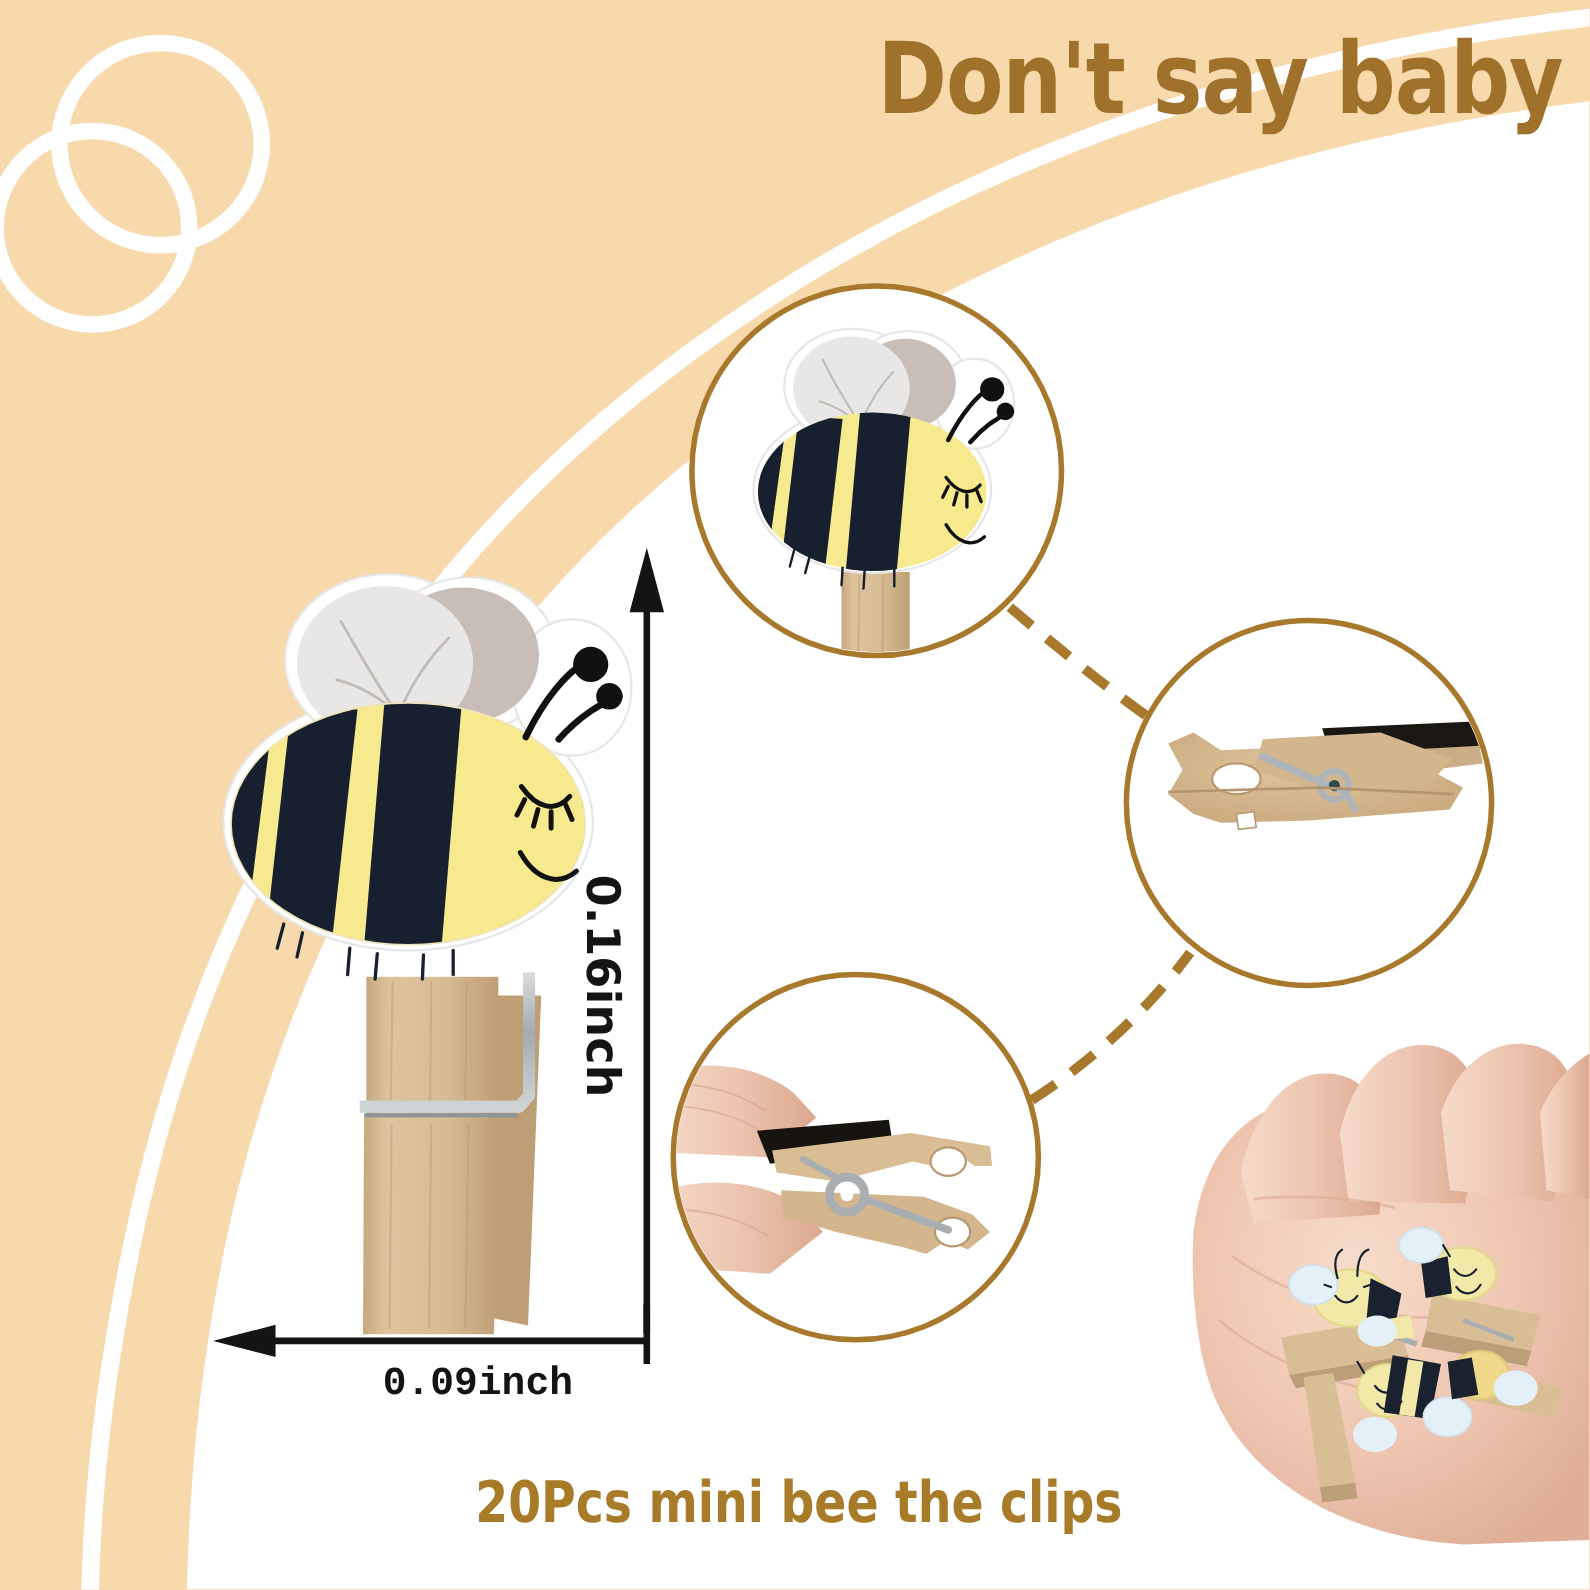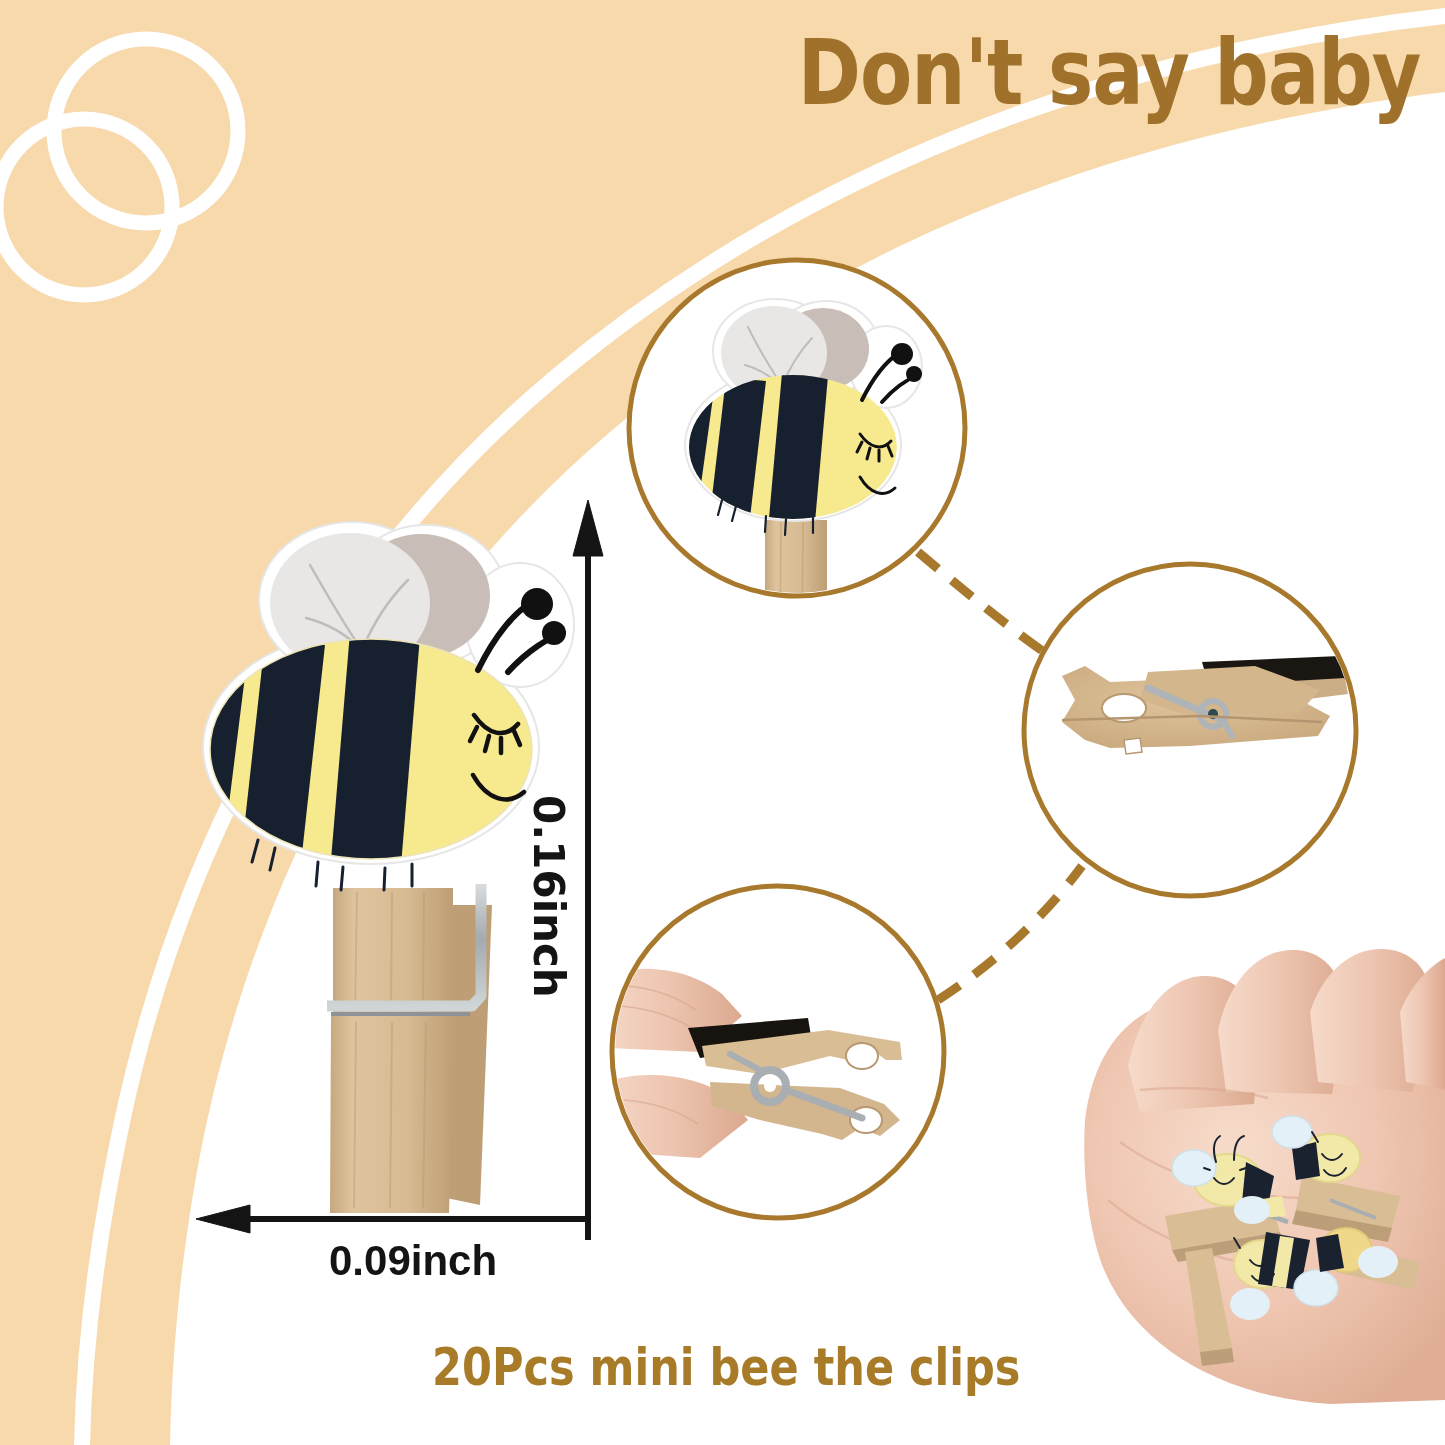--- a/index.html
+++ b/index.html
@@ -48,26 +48,26 @@
     font-size:42px;
     font-weight:bold;
     color:#141414;
     white-space:nowrap;
     transform:rotate(90deg);
     transform-origin:left top;
     font-family:"DejaVu Sans","Liberation Sans", sans-serif;
   }
   #dim-h-label {
     position:absolute;
-    left:329px; top:1237px;
-    font-size:42px;
+    left:348px; top:1237px;
+    font-size:36px;
     font-weight:bold;
     color:#141414;
     white-space:nowrap;
-    font-family:Liberation Sans, sans-serif;
+    font-family:Liberation Mono, monospace;
   }
 </style>
 </head>
 <body>
 
 <div id="stage">
 
   <svg class="layer" viewBox="0 0 1445 1445">
     <defs>
       <clipPath id="pageclip">

